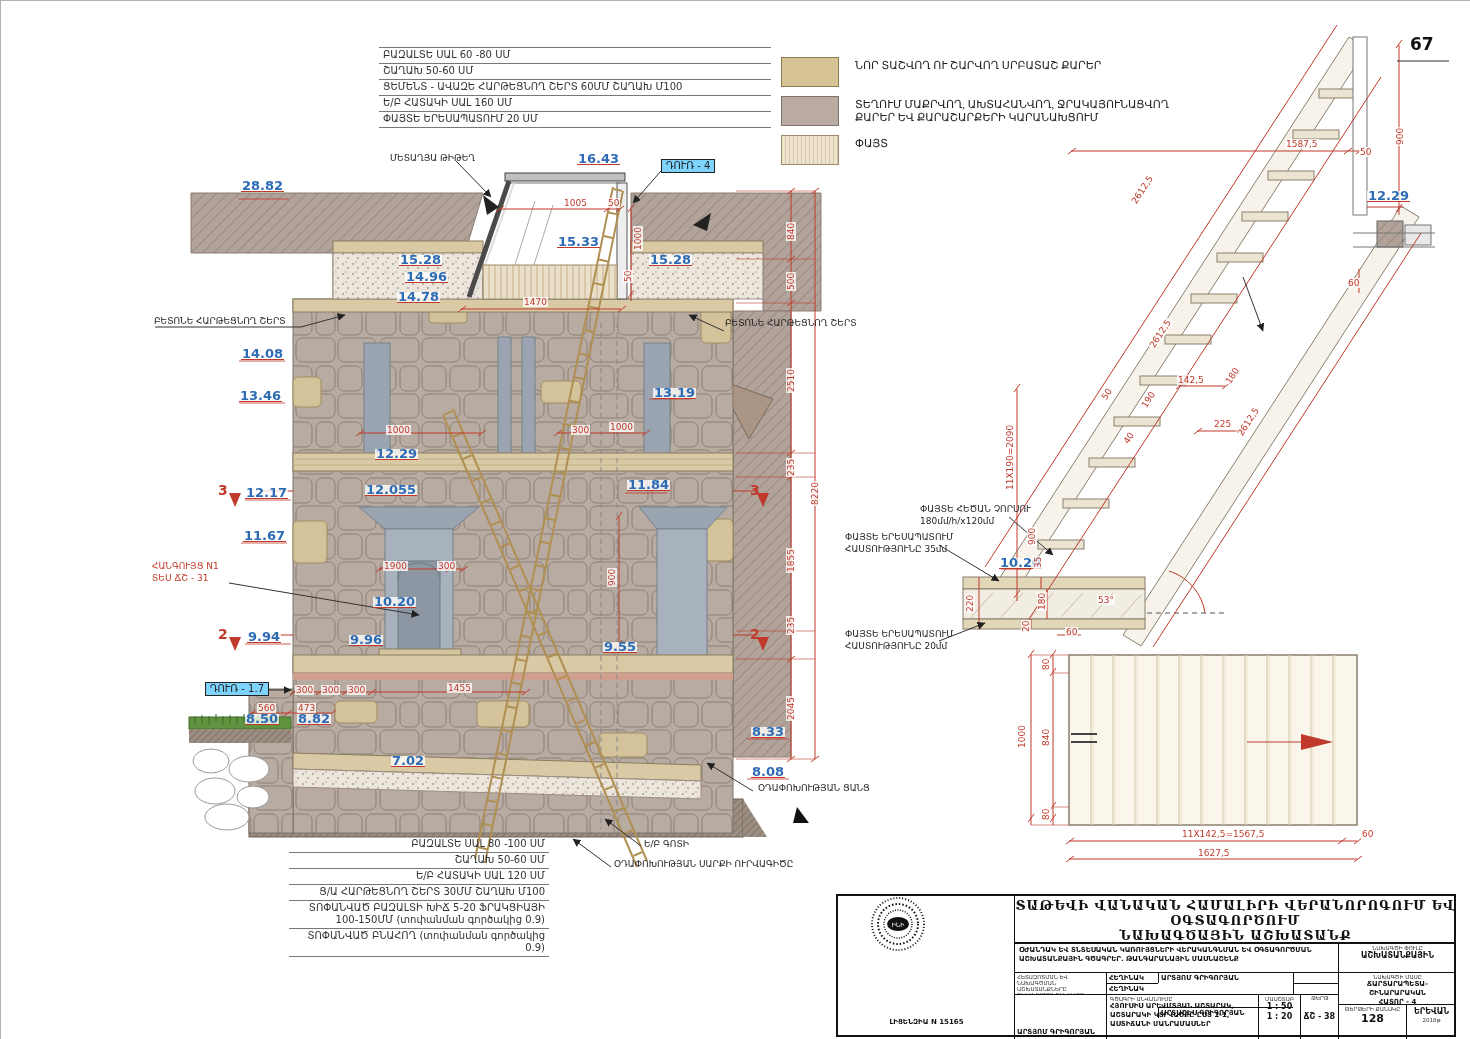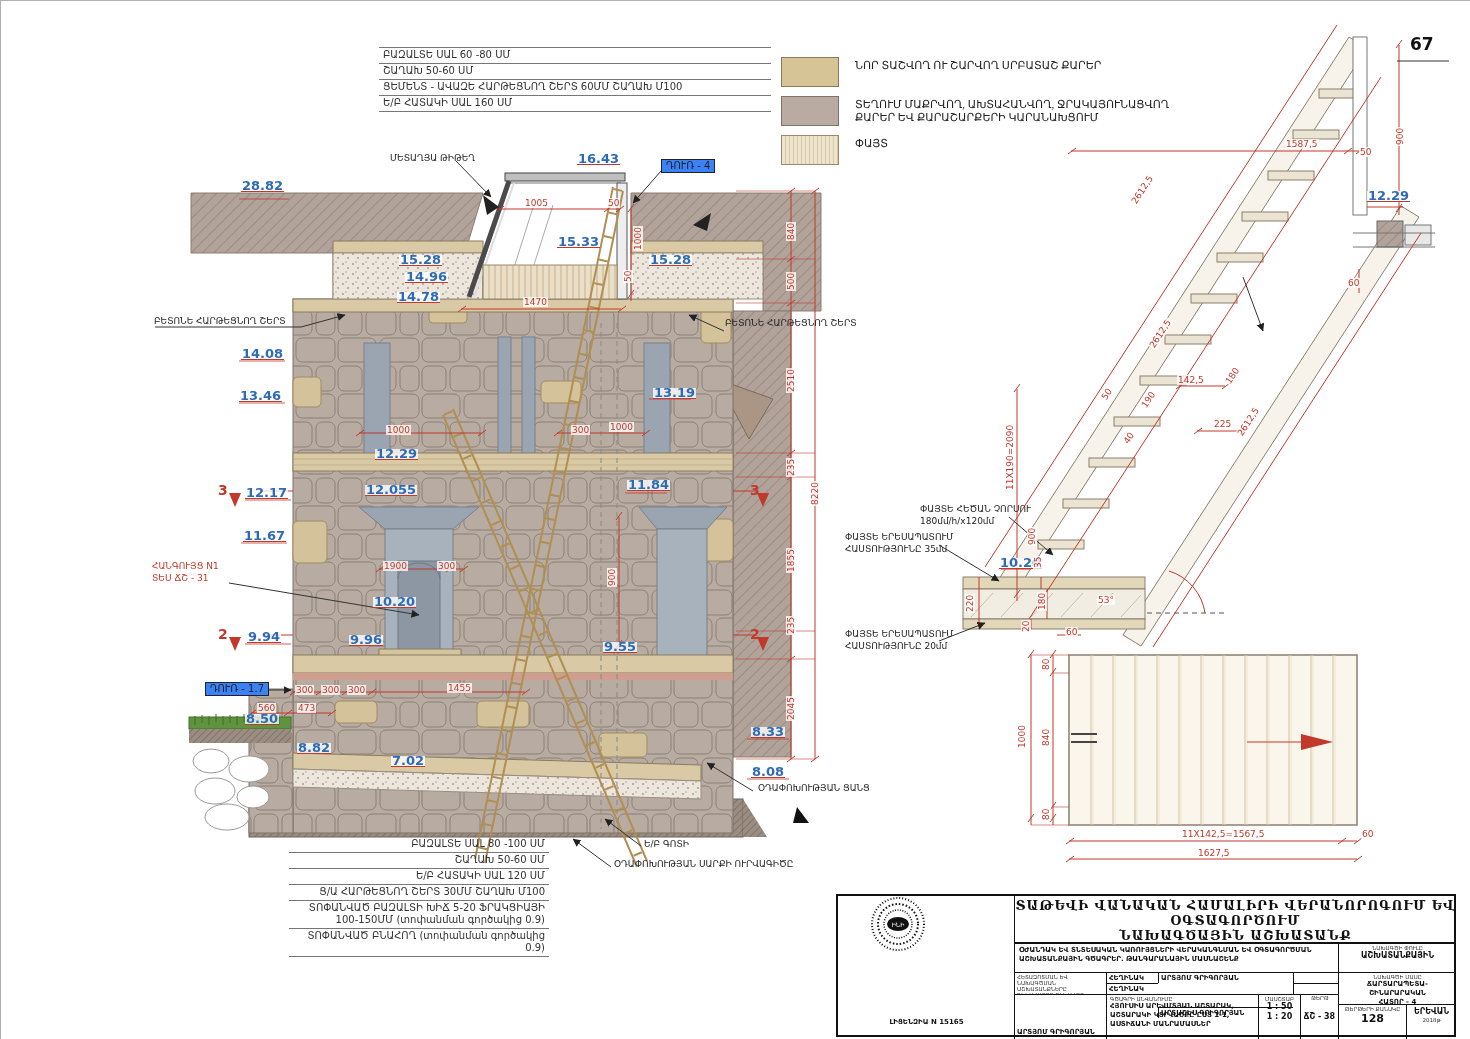--- a/index.html
+++ b/index.html
@@ -5,21 +5,21 @@
   html,body{margin:0;padding:0;background:#e8e8e8;}
   .sheet{position:relative;width:1470px;height:1039px;background:#fff;border:1px solid #b0b0b0;
          font-family:"DejaVu Sans",sans-serif;overflow:hidden;}
   svg{position:absolute;left:0;top:0;}
   
   .ann{position:absolute;font-size:9px;line-height:10px;white-space:nowrap;transform-origin:0 0;
        background:rgba(255,255,255,.78);padding:0 1px;}
   .ann.r{color:#c0392b;}
   .ann.b{color:#2d6bb5;font-weight:bold;font-size:13px;border-bottom:1px solid #c0392b;}
   .ann.k{color:#222;background:transparent;}
-  .ann.box{border:1px solid #222;background:#3b82f6;color:#222;padding:1px 4px;font-size:10px;}
+  .ann.box{border:1px solid #222;background:#7dd3fc;color:#222;padding:1px 4px;font-size:10px;}
   .ann.big{font-weight:bold;font-size:14px;background:transparent;}
   .ann.pg{font-weight:bold;font-size:17px;color:#111;background:transparent;}
   
   .notes{position:absolute;color:#333;}
   .notes .nrow{border-bottom:1px solid #777;padding:1px 4px 2px 4px;font-size:10px;line-height:12px;}
   #notesTop{left:378px;top:46px;width:392px;border-top:1px solid #777;}
   #notesBottom{left:288px;top:836px;width:260px;}
   #notesBottom .nrow{text-align:right;}
   
   #legend{position:absolute;left:780px;top:56px;width:420px;}
@@ -254,20 +254,21 @@
     <path d="M1396 60h52" stroke="#333" fill="none"></path>
   </svg>
 
   <span class="ann pg" style="left:1408px;top:38px">67</span>
 
   <div id="notesTop" class="notes">
       <div class="nrow">ԲԱԶԱԼՏԵ ՍԱԼ 60 -80 ՍՄ</div>
       <div class="nrow">ՇԱՂԱԽ 50-60 ՍՄ</div>
       <div class="nrow">ՑԵՄԵՆՏ - ԱՎԱԶԵ ՀԱՐԹԵՑՆՈՂ ՇԵՐՏ 60ՄՄ ՇԱՂԱԽ Մ100</div>
       <div class="nrow">Ե/Բ ՀԱՏԱԿԻ ՍԱԼ 160 ՍՄ</div>
+      <div class="nrow">ՓԱՅՏԵ ԵՐԵՍԱՊԱՏՈՒՄ 20 ՍՄ</div>
     </div>
 
   <div id="notesBottom" class="notes">
       <div class="nrow">ԲԱԶԱԼՏԵ ՍԱԼ 80 -100 ՍՄ</div>
       <div class="nrow">ՇԱՂԱԽ 50-60 ՍՄ</div>
       <div class="nrow">Ե/Բ ՀԱՏԱԿԻ ՍԱԼ 120 ՍՄ</div>
       <div class="nrow">Ց/Ա ՀԱՐԹԵՑՆՈՂ ՇԵՐՏ 30ՄՄ ՇԱՂԱԽ Մ100</div>
       <div class="nrow">ՏՈՓԱՆՎԱԾ ԲԱԶԱԼՏԻ ԽԻՃ 5-20 ՖՐԱԿՑԻԱՅԻ 100-150ՄՄ (տոփանման գործակից 0.9)</div>
       <div class="nrow">ՏՈՓԱՆՎԱԾ ԲՆԱՀՈՂ (տոփանման գործակից 0.9)</div>
     </div>
@@ -285,21 +286,21 @@
         <span class="lgsw sw-wood"></span>
         <span class="lglab">ՓԱՅՏ</span>
       </div>
     </div>
 
   <div id="annLayer">
       <span class="ann k" style="left: 388px; top: 152px;">ՄԵՏԱՂՅԱ ԹԻԹԵՂ</span>
       <span class="ann b" style="left: 576px; top: 153px;">16.43</span>
       <span class="ann box" style="left: 660px; top: 158px;">ԴՈՒՌ - 4</span>
       <span class="ann b" style="left: 240px; top: 180px;">28.82</span>
-      <span class="ann r" style="left: 523px; top: 197px;">1005</span>
+      <span class="ann r" style="left: 562px; top: 197px;">1005</span>
       <span class="ann r" style="left: 606px; top: 197px;">50</span>
       <span class="ann r" style="left: 632px; top: 250px; transform: rotate(-90deg);">1000</span>
       <span class="ann b" style="left: 398px; top: 254px;">15.28</span>
       <span class="ann b" style="left: 556px; top: 236px;">15.33</span>
       <span class="ann b" style="left: 648px; top: 254px;">15.28</span>
       <span class="ann r" style="left: 622px; top: 282px; transform: rotate(-90deg);">50</span>
       <span class="ann b" style="left: 404px; top: 271px;">14.96</span>
       <span class="ann b" style="left: 396px; top: 291px;">14.78</span>
       <span class="ann r" style="left: 522px; top: 296px;">1470</span>
       <span class="ann k" style="left: 152px; top: 315px;">ԲԵՏՈՆԵ ՀԱՐԹԵՑՆՈՂ ՇԵՐՏ</span>
@@ -329,21 +330,21 @@
       <span class="ann b" style="left: 348px; top: 634px;">9.96</span>
       <span class="ann b" style="left: 602px; top: 641px;">9.55</span>
       <span class="ann box" style="left: 204px; top: 681px;">ԴՈՒՌ - 1.7</span>
       <span class="ann r" style="left: 294px; top: 684px;">300</span>
       <span class="ann r" style="left: 320px; top: 684px;">300</span>
       <span class="ann r" style="left: 346px; top: 684px;">300</span>
       <span class="ann r" style="left: 446px; top: 682px;">1455</span>
       <span class="ann r" style="left: 256px; top: 702px;">560</span>
       <span class="ann r" style="left: 296px; top: 702px;">473</span>
       <span class="ann b" style="left: 244px; top: 713px;">8.50</span>
-      <span class="ann b" style="left: 296px; top: 713px; margin-top: 29px;">8.82</span>
+      <span class="ann b" style="left: 296px; top: 713px;">8.82</span>
       <span class="ann b" style="left: 750px; top: 726px;">8.33</span>
       <span class="ann b" style="left: 390px; top: 755px;">7.02</span>
       <span class="ann b" style="left: 750px; top: 766px;">8.08</span>
       <span class="ann k" style="left: 756px; top: 782px;">ՕԴԱՓՈԽՈՒԹՅԱՆ ՑԱՆՑ</span>
       <span class="ann k" style="left: 642px; top: 838px;">Ե/Բ ԳՈՏԻ</span>
       <span class="ann k" style="left: 612px; top: 858px;">ՕԴԱՓՈԽՈՒԹՅԱՆ ՍԱՐՔԻ ՈՒՐՎԱԳԻԾԸ</span>
       <span class="ann r" style="left: 785px; top: 240px; transform: rotate(-90deg);">840</span>
       <span class="ann r" style="left: 785px; top: 290px; transform: rotate(-90deg);">500</span>
       <span class="ann r" style="left: 785px; top: 392px; transform: rotate(-90deg);">2510</span>
       <span class="ann r" style="left: 785px; top: 476px; transform: rotate(-90deg);">235</span>

